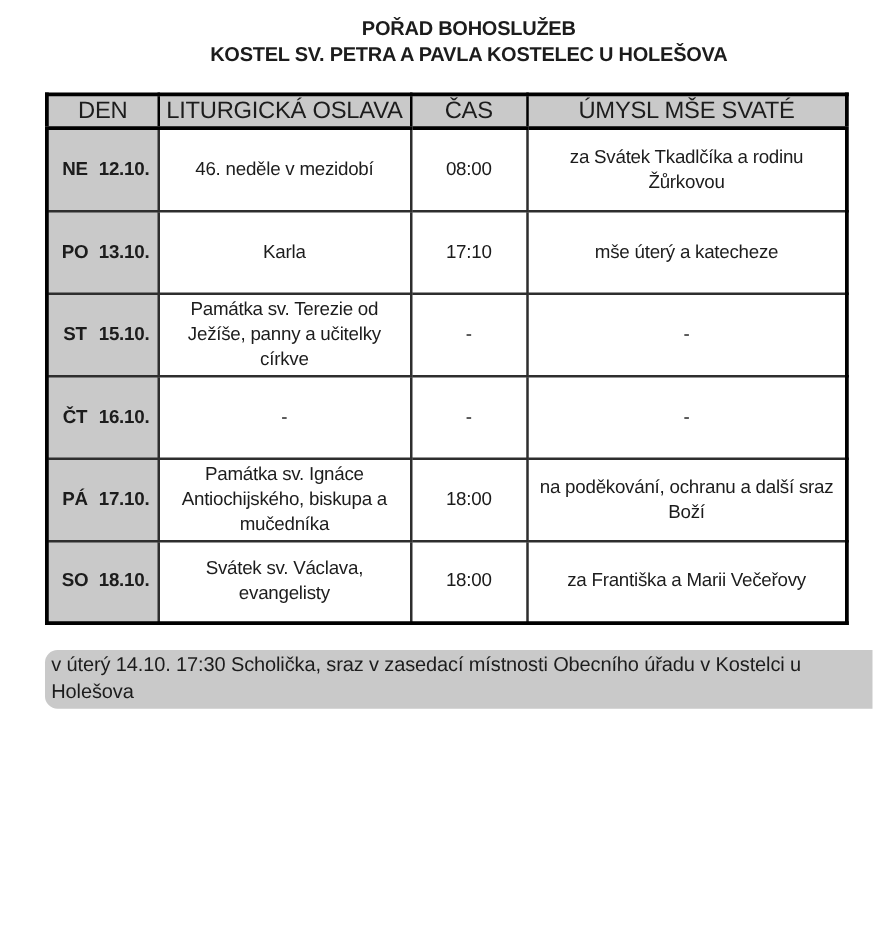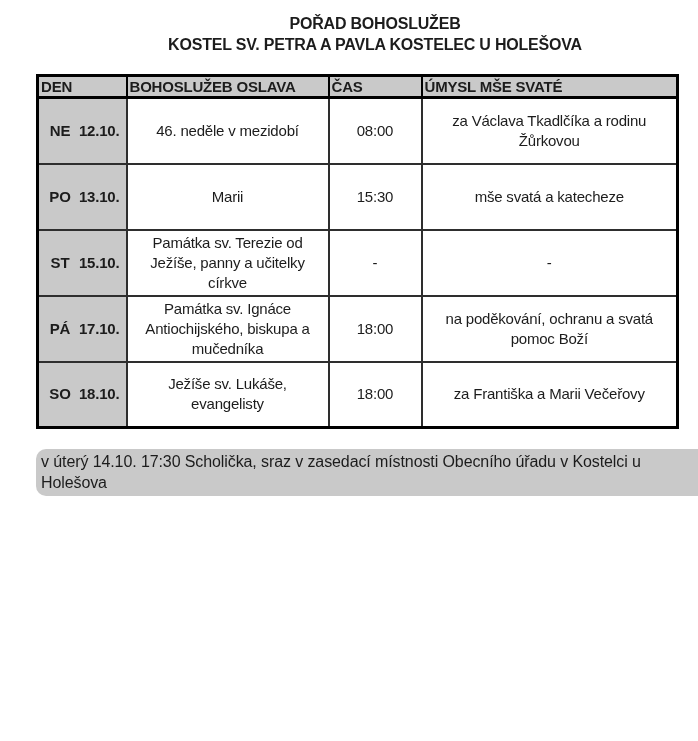--- a/index.html
+++ b/index.html
@@ -40,26 +40,26 @@
     width: 640px;
     margin-top: 19px;
     border-collapse: collapse;
     table-layout: fixed;
     border: 3px solid var(--outer-border, #000);
   }
   table.schedule th {
     background: var(--cell-gray, #c9c9c9);
     border: 2px solid var(--outer-border, #000);
     border-bottom: 3px solid var(--outer-border, #000);
-    font-size: 15px;
-    font-weight: bold;
+    font-size: 19px;
+    font-weight: normal;
     height: 22px;
     padding: 1px 2px;
     letter-spacing: -0.2px;
-    text-align: left;
+    text-align: center;
   }
   table.schedule td {
     border: 2px solid var(--inner-border, #2e2e2e);
     font-size: 15px;
     line-height: 20px;
     text-align: center;
     vertical-align: middle;
     padding: 2px 6px;
     height: 66px;
     letter-spacing: -0.2px;
@@ -99,68 +99,77 @@
   <table class="schedule">
     <colgroup>
       <col style="width:89px">
       <col style="width:202px">
       <col style="width:93px">
       <col style="width:256px">
     </colgroup>
     <thead>
       <tr>
         <th>DEN</th>
-        <th>BOHOSLUŽEB OSLAVA</th>
+        <th>LITURGICKÁ OSLAVA</th>
         <th>ČAS</th>
         <th>ÚMYSL MŠE SVATÉ</th>
       </tr>
     </thead>
     <tbody>
         <tr>
     <td class="day-cell">
       <span class="day-abbrev">NE</span>
       <span>12.10.</span>
     </td>
     <td>46. neděle v mezidobí</td>
     <td>08:00</td>
-    <td>za Václava Tkadlčíka a rodinu Žůrkovou</td>
+    <td>za Svátek Tkadlčíka a rodinu Žůrkovou</td>
   </tr>
         <tr>
     <td class="day-cell">
       <span class="day-abbrev">PO</span>
       <span>13.10.</span>
     </td>
-    <td>Marii</td>
-    <td>15:30</td>
-    <td>mše svatá a katecheze</td>
+    <td>Karla</td>
+    <td>17:10</td>
+    <td>mše úterý a katecheze</td>
   </tr>
         <tr>
     <td class="day-cell">
       <span class="day-abbrev">ST</span>
       <span>15.10.</span>
     </td>
     <td>Památka sv. Terezie od Ježíše, panny a učitelky církve</td>
     <td>-</td>
     <td>-</td>
   </tr>
         <tr>
     <td class="day-cell">
+      <span class="day-abbrev">ČT</span>
+      <span>16.10.</span>
+    </td>
+    <td>-</td>
+    <td>-</td>
+    <td>-</td>
+  </tr>
+        <tr>
+    <td class="day-cell">
       <span class="day-abbrev">PÁ</span>
       <span>17.10.</span>
     </td>
     <td>Památka sv. Ignáce Antiochijského, biskupa a mučedníka</td>
     <td>18:00</td>
-    <td>na poděkování, ochranu a svatá pomoc Boží</td>
+    <td>na poděkování, ochranu a další sraz Boží</td>
   </tr>
         <tr>
     <td class="day-cell">
       <span class="day-abbrev">SO</span>
       <span>18.10.</span>
     </td>
-    <td>Ježíše sv. Lukáše, evangelisty</td>
+    <td>Svátek sv. Václava, evangelisty</td>
     <td>18:00</td>
     <td>za Františka a Marii Večeřovy</td>
   </tr>
       </tbody>
   </table>
 
   <div class="note">v úterý 14.10. 17:30 Scholička, sraz v zasedací místnosti Obecního úřadu v Kostelci u Holešova</div>
 
 </div>
 

